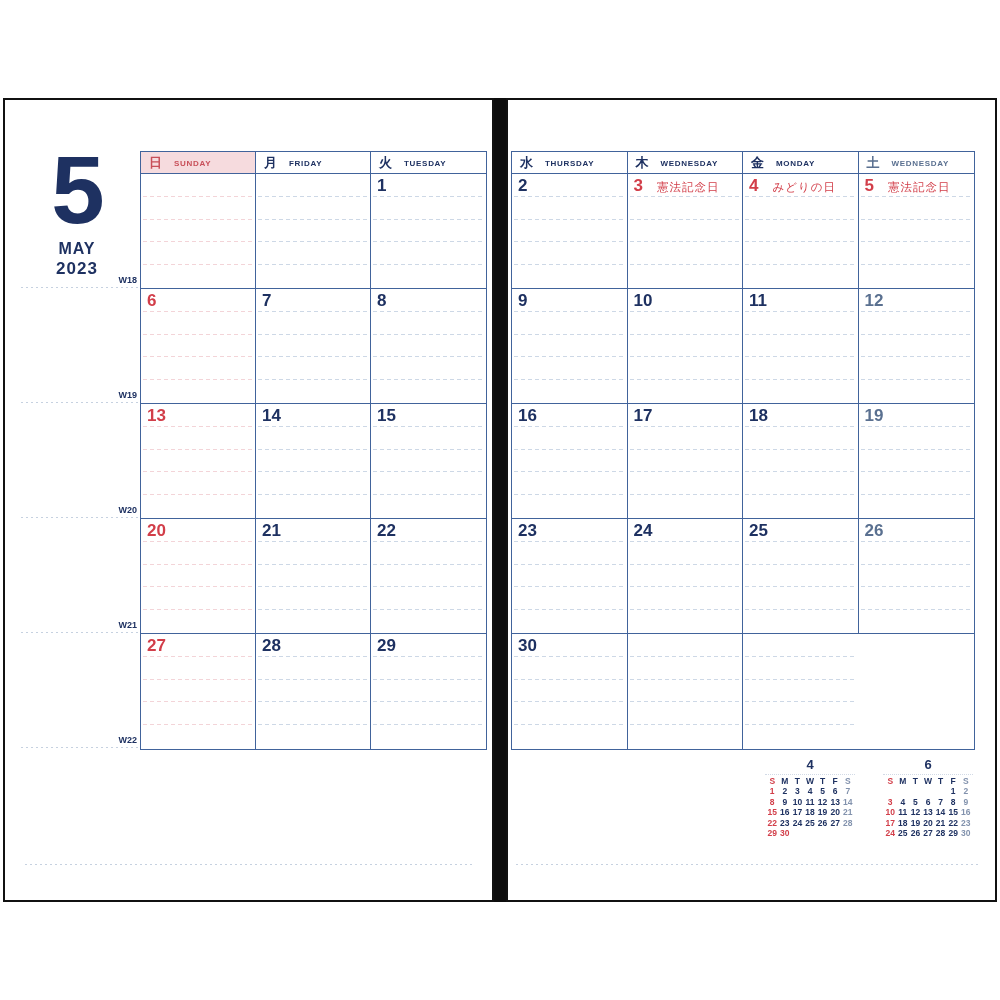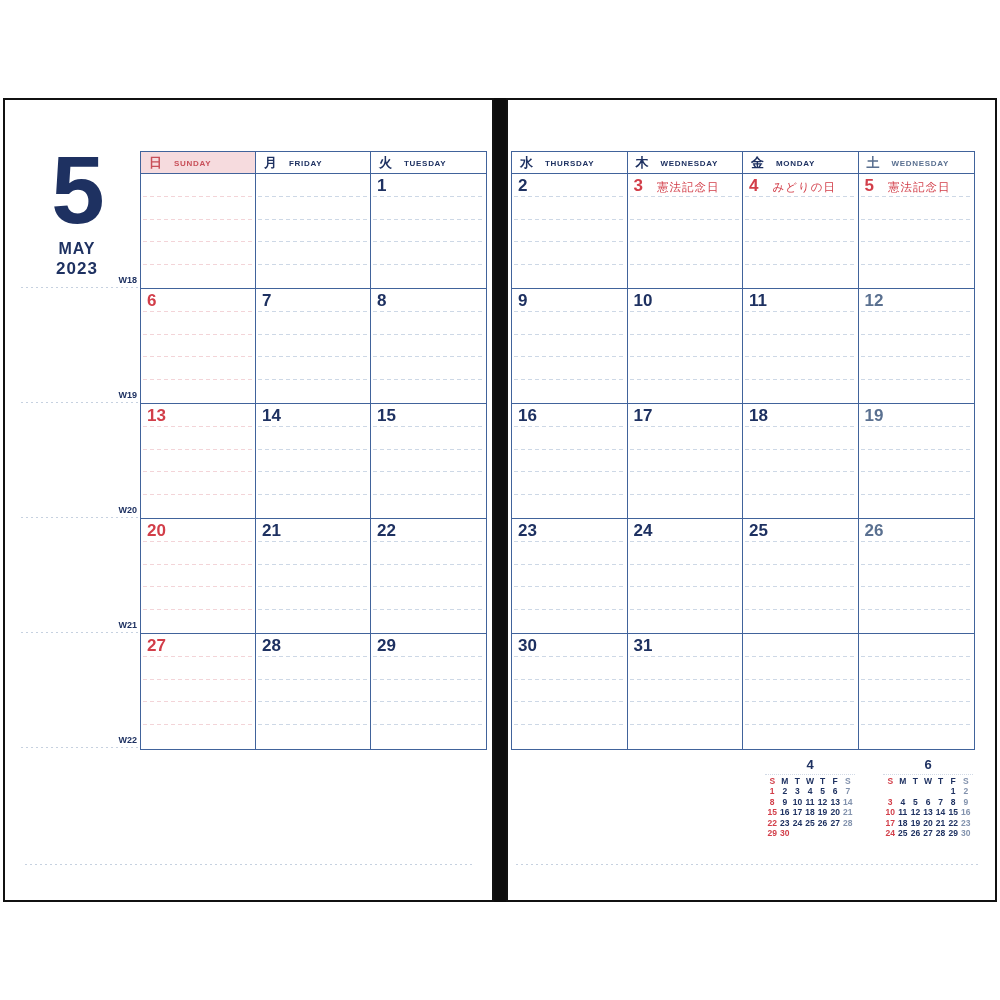--- a/index.html
+++ b/index.html
@@ -421,29 +421,20 @@
           </div>
         </div>
         <div class="week-row">
           <div class="cell t-wd" style="width: 115.5px;">
             <div class="rl" style="top: 22px;"></div>
             <div class="rl" style="top: 45px;"></div>
             <div class="rl" style="top: 67px;"></div>
             <div class="rl" style="top: 90px;"></div>
             <div class="dateline">
               <span class="date">30</span>
-            </div>
-          </div>
-          <div class="cell t-wd" style="width: 115.5px;">
-            <div class="rl" style="top: 22px;"></div>
-            <div class="rl" style="top: 45px;"></div>
-            <div class="rl" style="top: 67px;"></div>
-            <div class="rl" style="top: 90px;"></div>
-            <div class="dateline">
-              <span class="date">31</span>
             </div>
           </div>
           <div class="cell t-wd" style="width: 115.5px;">
             <div class="rl" style="top: 22px;"></div>
             <div class="rl" style="top: 45px;"></div>
             <div class="rl" style="top: 67px;"></div>
             <div class="rl" style="top: 90px;"></div>
           </div>
           <div class="cell t-sat" style="width: 115.5px;">
             <div class="rl" style="top: 22px;"></div>

